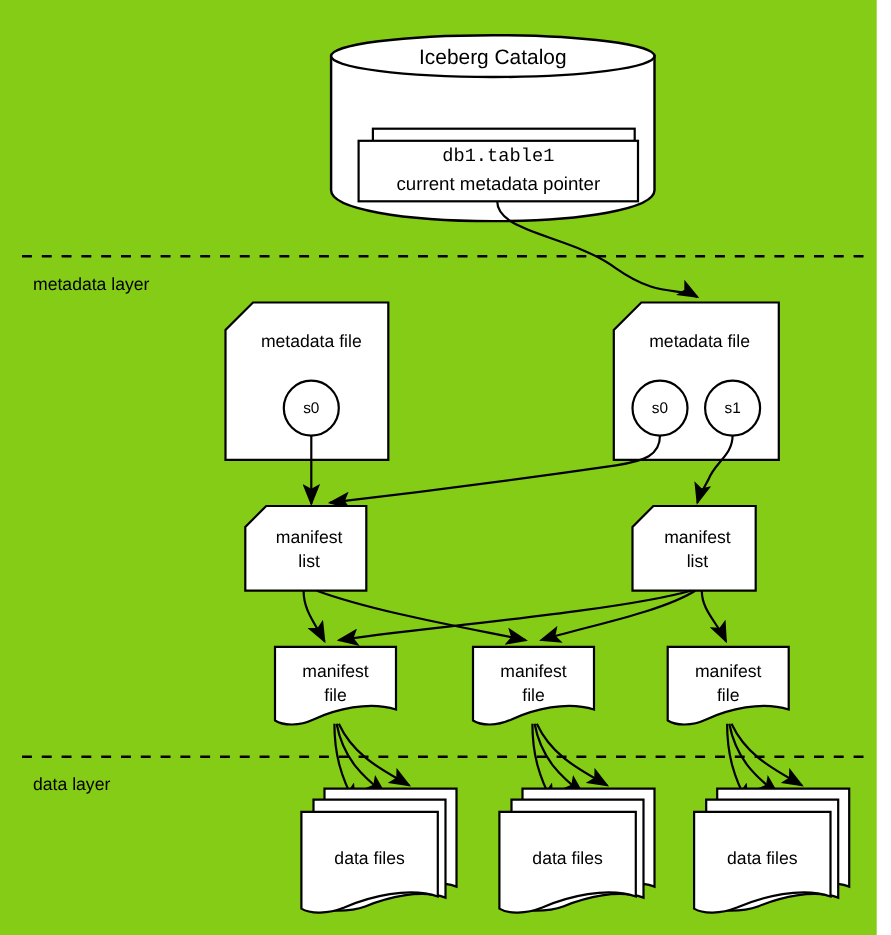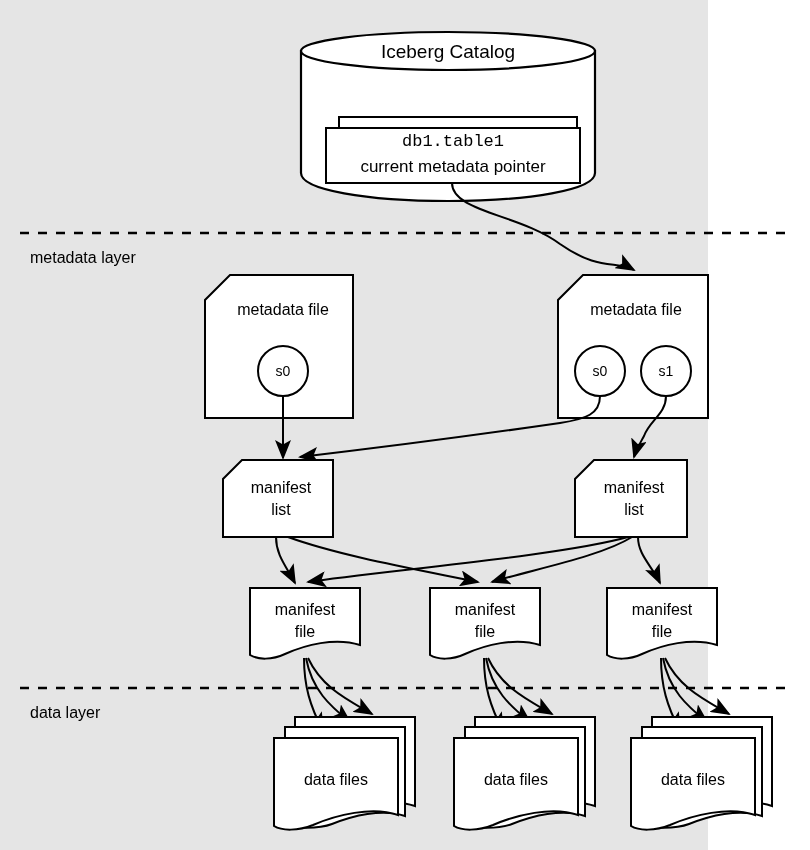--- a/index.html
+++ b/index.html
@@ -9,23 +9,23 @@
     background: #ffffff;
   }
   body {
     width: 810px;
     height: 850px;
     font-family: "Liberation Sans", sans-serif;
     overflow: hidden;
   }
   #diagram-root {
     position: relative;
-    width: 708px;
+    width: 797px;
     height: 850px;
-    background: #e5e5e5;
+    background: #84cc16;
   }
   svg#diagram-svg {
     position: absolute;
     top: 0;
     left: 0;
     width: 810px;
     height: 850px;
     display: block;
   }
   .shape-stroke {

